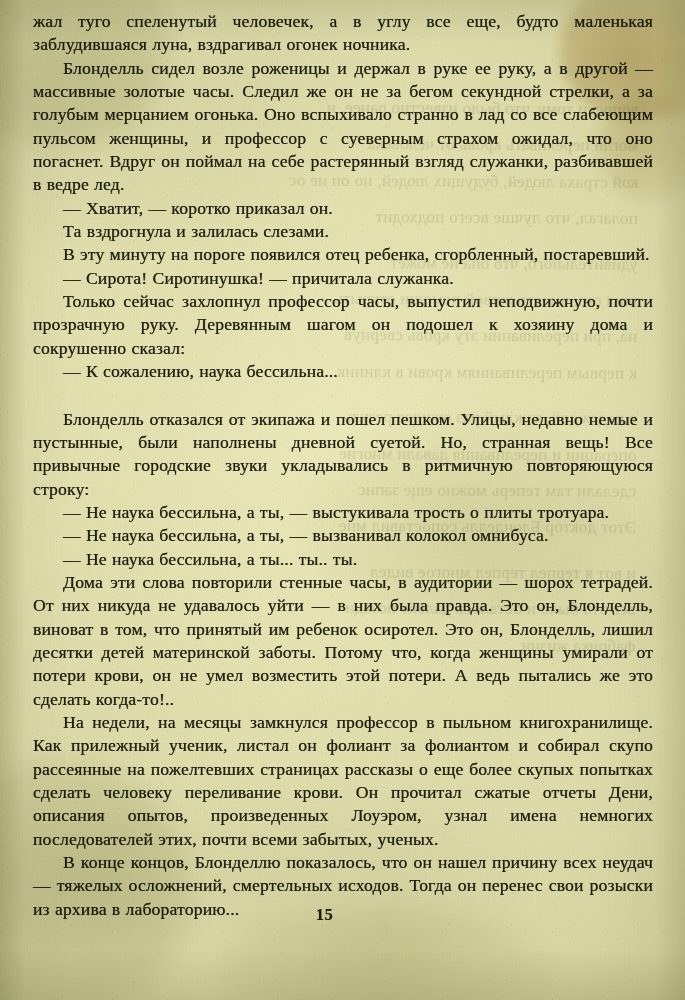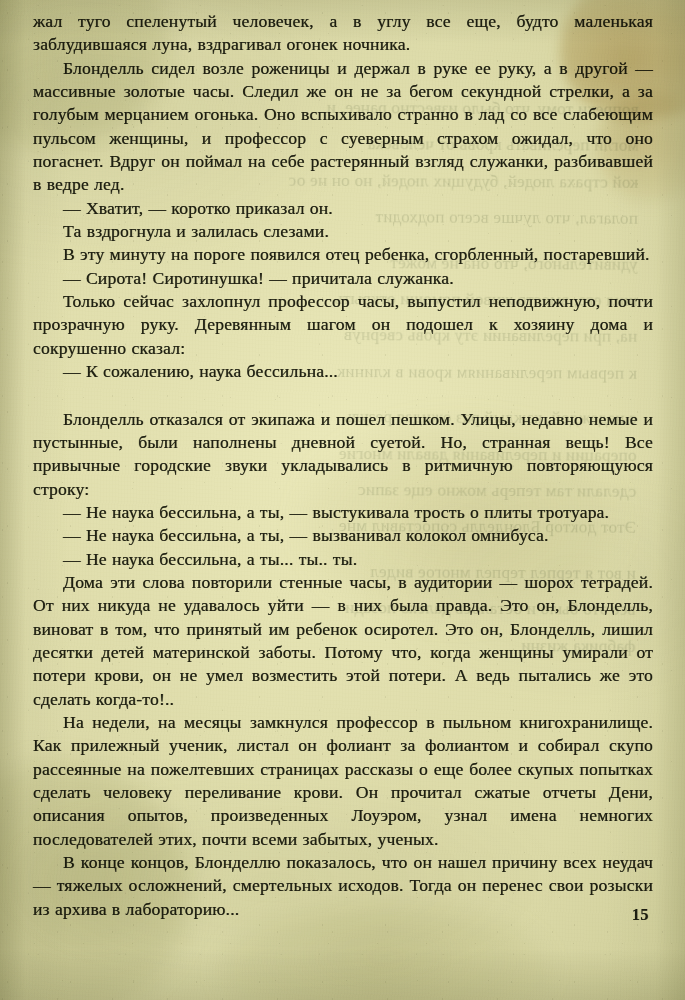--- a/index.html
+++ b/index.html
@@ -185,21 +185,21 @@
       radial-gradient(ellipse 55% 22% at 14% 12%, rgba(120,124,80,0.14), rgba(0,0,0,0) 70%),
       radial-gradient(ellipse 45% 18% at 84% 58%, rgba(120,124,80,0.12), rgba(0,0,0,0) 70%),
       radial-gradient(ellipse 60% 16% at 40% 88%, rgba(120,124,80,0.12), rgba(0,0,0,0) 70%);
   }
 
   
   .page-number {
     position: absolute;
     left: 0; right: 36px;
     top: 905px;
-    text-align: right;
+    text-align: center;
     font-family: "Liberation Serif", "DejaVu Serif", serif;
     font-size: 16.5px;
     font-weight: bold;
     color: #22241a;
     letter-spacing: .4px;
     mix-blend-mode: multiply;
     text-shadow: 0.4px 0 0 rgba(40,44,26,0.3);
   }
 
   

